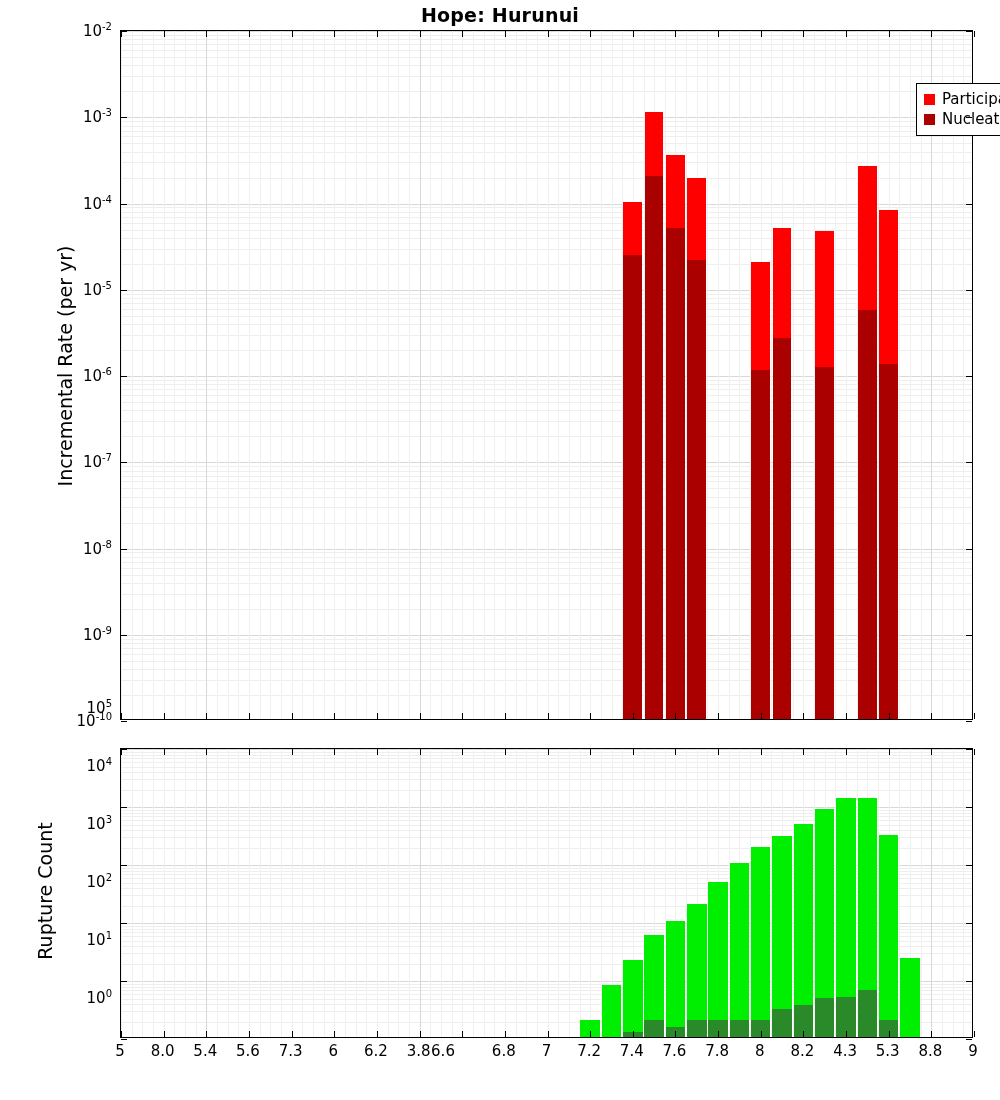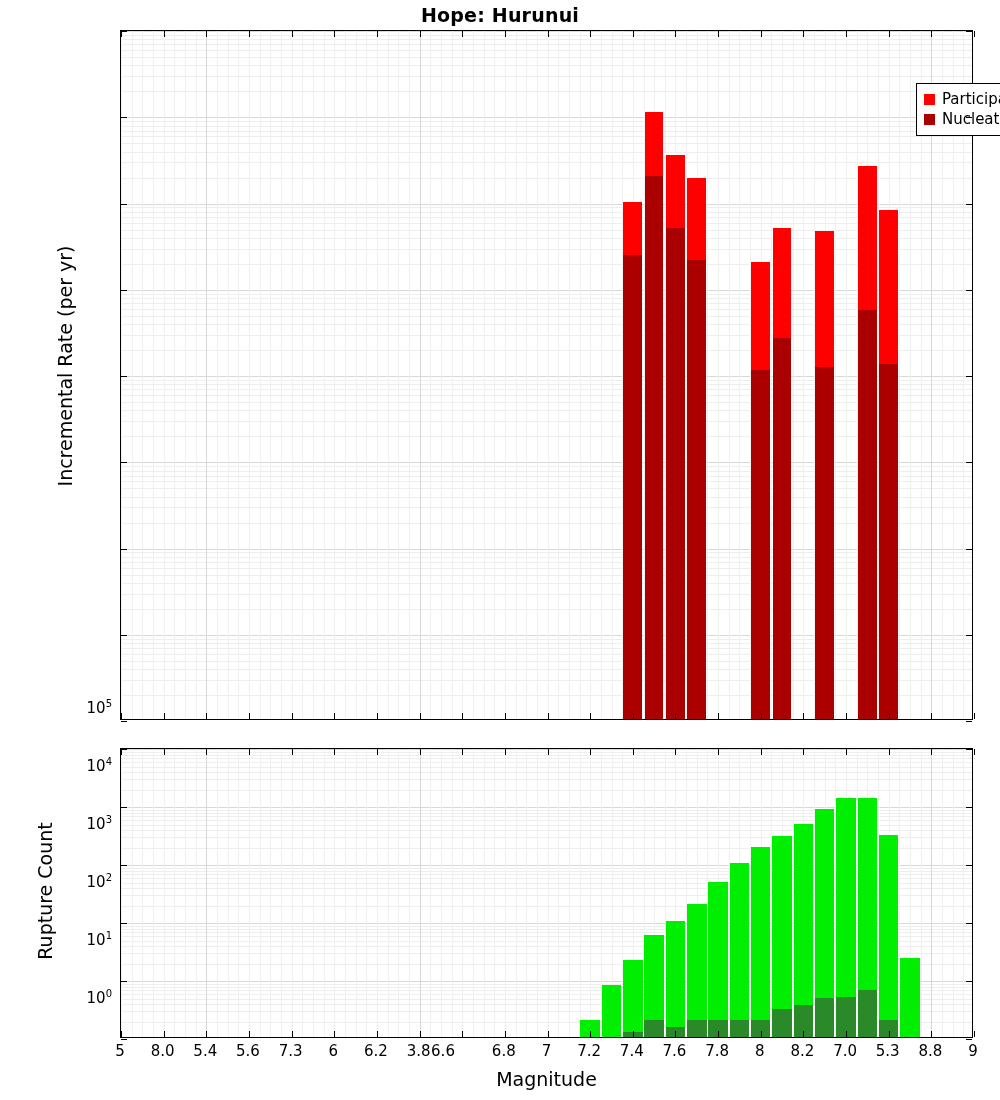--- a/index.html
+++ b/index.html
@@ -309,20 +309,31 @@
       <div class="tickmark" style="left: 725.1px; width: 1px; height: 6px; bottom: 0px;"></div>
       <div class="tickmark" style="left: 725.1px; width: 1px; height: 6px; top: 0px;"></div>
       <div class="tickmark" style="left: 767.7px; width: 1px; height: 6px; bottom: 0px;"></div>
       <div class="tickmark" style="left: 767.7px; width: 1px; height: 6px; top: 0px;"></div>
       <div class="tickmark" style="left: 810.4px; width: 1px; height: 6px; bottom: 0px;"></div>
       <div class="tickmark" style="left: 810.4px; width: 1px; height: 6px; top: 0px;"></div>
       <div class="tickmark" style="left: 853px; width: 1px; height: 6px; bottom: 0px;"></div>
       <div class="tickmark" style="left: 853px; width: 1px; height: 6px; top: 0px;"></div>
     </div>
 
+  <div class="ytlcol" id="ytl-top">
+      <div class="ytick" style="top: 0px;">10<sup>-2</sup></div>
+      <div class="ytick" style="top: 86.3px;">10<sup>-3</sup></div>
+      <div class="ytick" style="top: 172.5px;">10<sup>-4</sup></div>
+      <div class="ytick" style="top: 258.8px;">10<sup>-5</sup></div>
+      <div class="ytick" style="top: 345px;">10<sup>-6</sup></div>
+      <div class="ytick" style="top: 431.3px;">10<sup>-7</sup></div>
+      <div class="ytick" style="top: 517.5px;">10<sup>-8</sup></div>
+      <div class="ytick" style="top: 603.8px;">10<sup>-9</sup></div>
+      <div class="ytick" style="top: 690px;">10<sup>-10</sup></div>
+    </div>
   <div class="ylabel" id="ylabel-top">Incremental Rate (per yr)</div>
 
   <div class="panel" id="panel-bottom">
     <div class="plotarea" id="plot-bottom">
       <div class="vgrid" id="grid-bottom">
           <div style="position: absolute; left: 0px; right: 0px; height: 1px; top: 272.5px; background: rgb(238, 238, 238);"></div>
           <div style="position: absolute; left: 0px; right: 0px; height: 1px; top: 262.3px; background: rgb(238, 238, 238);"></div>
           <div style="position: absolute; left: 0px; right: 0px; height: 1px; top: 255.1px; background: rgb(238, 238, 238);"></div>
           <div style="position: absolute; left: 0px; right: 0px; height: 1px; top: 249.5px; background: rgb(238, 238, 238);"></div>
           <div style="position: absolute; left: 0px; right: 0px; height: 1px; top: 244.9px; background: rgb(238, 238, 238);"></div>
@@ -555,20 +566,19 @@
       <div class="xtick" style="left: 298.6px;">3.8</div>
       <div class="xtick" style="left: 323px;">6.6</div>
       <div class="xtick" style="left: 383.8px;">6.8</div>
       <div class="xtick" style="left: 426.5px;">7</div>
       <div class="xtick" style="left: 469.2px;">7.2</div>
       <div class="xtick" style="left: 511.8px;">7.4</div>
       <div class="xtick" style="left: 554.4px;">7.6</div>
       <div class="xtick" style="left: 597.1px;">7.8</div>
       <div class="xtick" style="left: 639.8px;">8</div>
       <div class="xtick" style="left: 682.4px;">8.2</div>
-      <div class="xtick" style="left: 725.1px;">7.0</div>
+      <div class="xtick" style="left: 725.1px;">4.3</div>
       <div class="xtick" style="left: 767.7px;">5.3</div>
       <div class="xtick" style="left: 810.4px;">8.8</div>
       <div class="xtick" style="left: 853px;">9</div>
     </div>
-  <div id="xaxis-label">Magnitude</div>
 
 </div>
 
 </body></html>

